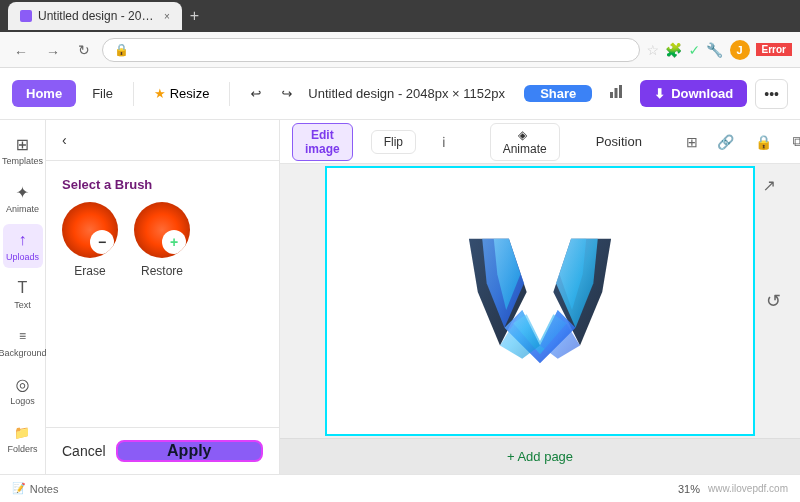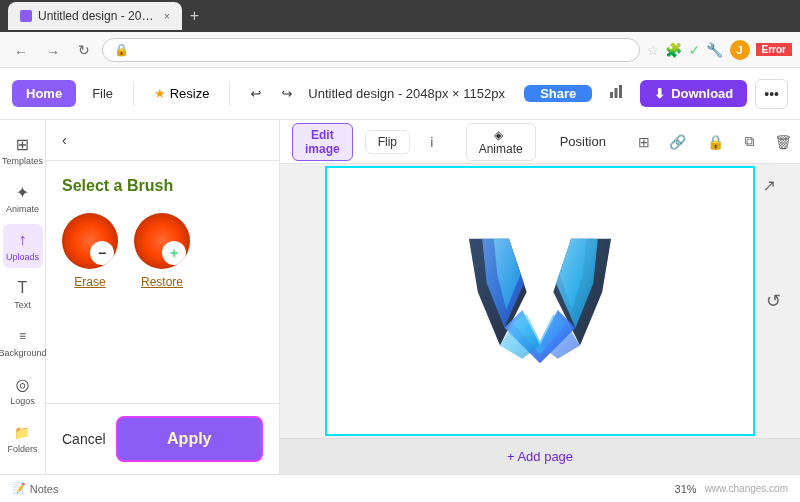--- a/index.html
+++ b/index.html
@@ -47,59 +47,59 @@
     .icon-shape { width: 20px; height: 20px; display: flex; align-items: center; justify-content: center; font-size: 16px; color: #555; }
     .sidebar-icon-item.active .icon-shape { color: #7c3aed; }
     .sidebar-more { margin-top: auto; }
 
     
     .panel { width: 234px; background: white; border-right: 1px solid #e5e5e5; display: flex; flex-direction: column; }
     .panel-header { display: flex; align-items: center; padding: 12px 16px; gap: 8px; border-bottom: 1px solid #e5e5e5; }
     .back-btn { background: none; border: none; color: #333; cursor: pointer; font-size: 14px; }
     .panel-title { font-size: 14px; font-weight: 600; color: #1a1a1a; }
     .panel-body { flex: 1; padding: 16px; overflow-y: auto; }
-    .brush-section-title { font-size: 16px; font-weight: 600; color: #4d7c0f; margin-bottom: 18px; }
+    .brush-section-title { font-size: 13px; font-weight: 600; color: #701a75; margin-bottom: 10px; }
     .brush-options { display: flex; gap: 16px; }
     .brush-item { display: flex; flex-direction: column; align-items: center; gap: 6px; cursor: pointer; }
     .brush-circle { width: 56px; height: 56px; border-radius: 50%; display: flex; align-items: center; justify-content: center; position: relative; overflow: hidden; }
     .brush-erase-bg { background: radial-gradient(circle, #ff6b35 0%, #ff4500 40%, #cc3300 70%, #8b2200 100%); }
     .brush-restore-bg { background: radial-gradient(circle, #ff6b35 0%, #ff4500 40%, #cc3300 70%, #8b2200 100%); }
     .brush-icon-overlay { position: absolute; width: 24px; height: 24px; border-radius: 50%; background: white; display: flex; align-items: center; justify-content: center; font-size: 14px; font-weight: bold; }
     .brush-erase-icon { bottom: 4px; right: 4px; color: #333; }
     .brush-restore-icon { bottom: 4px; right: 4px; color: #4ade80; }
-    .brush-label { font-size: 12px; color: #a16207; text-decoration: underline; }
+    .brush-label { font-size: 12px; color: #404040; }
 
     
     .panel-footer { padding: 12px 16px; border-top: 1px solid #e5e5e5; display: flex; gap: 10px; align-items: center; }
     .cancel-btn { background: none; border: none; font-size: 14px; color: #333; cursor: pointer; font-weight: 500; }
-    .apply-btn { flex: 1; background: #8b5cf6; color: #fef9c3; border: none; border-radius: 8px; padding: 12px; font-size: 16px; font-weight: 600; cursor: pointer; border: 2px solid #e040fb; }
+    .apply-btn { flex: 1; background: #8b5cf6; color: #0f172a; border: none; border-radius: 8px; font-size: 16px; font-weight: 600; cursor: pointer; border: 2px solid #e040fb; }
 
     
     .canvas-area { flex: 1; background: #f0f0f0; display: flex; flex-direction: column; overflow: hidden; }
-    .image-toolbar { background: white; height: 44px; display: flex; align-items: center; padding: 0 12px; gap: 12px; border-bottom: 1px solid #e5e5e5; }
+    .image-toolbar { background: white; height: 44px; display: flex; align-items: center; padding: 0 12px; gap: 18px; border-bottom: 1px solid #e5e5e5; }
     .img-tb-btn { background: none; border: 1px solid #e5e5e5; border-radius: 6px; padding: 4px 12px; font-size: 12px; cursor: pointer; color: #333; }
     .img-tb-btn.active { background: #f0e7ff; border-color: #8b5cf6; color: #7c3aed; font-weight: 600; }
     .img-tb-btn-icon { background: none; border: none; padding: 4px 8px; cursor: pointer; color: #666; font-size: 14px; }
     .tb-sep { width: 1px; height: 20px; background: #e5e5e5; }
     .tb-spacer { flex: 1; }
     .position-label { font-size: 13px; color: #333; }
     .tb-icon-group { display: flex; gap: 4px; }
 
     
     .canvas-scroll { flex: 1; overflow: auto; display: flex; align-items: center; justify-content: center; padding: 20px; position: relative; }
     .canvas-container { position: relative; width: 430px; height: 270px; background: white; border: 2px solid #00e5ff; display: flex; align-items: center; justify-content: center; }
     .canvas-image { width: 200px; height: 180px; display: flex; align-items: center; justify-content: center; }
     .canvas-refresh { position: absolute; right: -28px; top: 50%; transform: translateY(-50%); color: #666; font-size: 18px; cursor: pointer; }
 
     
     .v-logo { width: 180px; height: 160px; }
 
     
     .add-page-bar { height: 36px; background: #e8e8e8; display: flex; align-items: center; justify-content: center; border-top: 1px solid #ddd; cursor: pointer; }
-    .add-page-btn { background: none; border: none; font-size: 13px; color: #6d28d9; cursor: pointer; }
+    .add-page-btn { background: none; border: none; font-size: 13px; color: #15803d; cursor: pointer; }
 
     
     .status-bar { background: white; height: 28px; display: flex; align-items: center; padding: 0 12px; border-top: 1px solid #e5e5e5; gap: 8px; font-size: 11px; color: #666; }
     .status-bar .spacer { flex: 1; }
     .notes-btn { background: none; border: none; font-size: 11px; color: #666; cursor: pointer; display: flex; align-items: center; gap: 4px; }
     .zoom-level { font-size: 11px; color: #555; }
     .watermark { font-size: 10px; color: #aaa; }
   </style>
 </head>
 <body>
@@ -309,15 +309,15 @@
     </div>
   </div>
 
   <div class="status-bar">
     <button class="notes-btn">
       <span>📝</span>
       <span>Notes</span>
     </button>
     <div class="spacer"></div>
     <span class="zoom-level">31%</span>
-    <span class="watermark">www.changes.com</span>
+    <span class="watermark">www.ilovepdf.com</span>
   </div>
 </div>
 
 </body></html>

